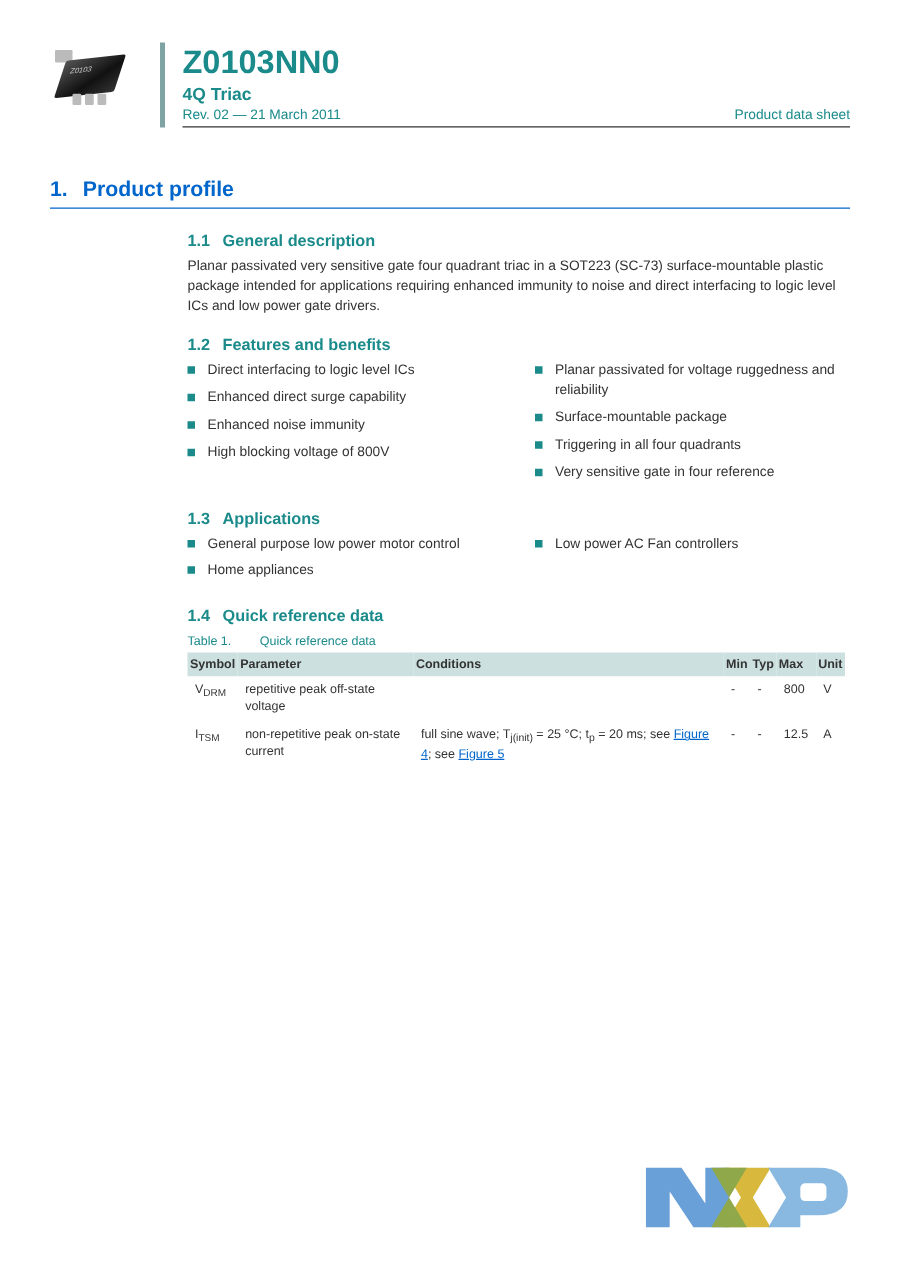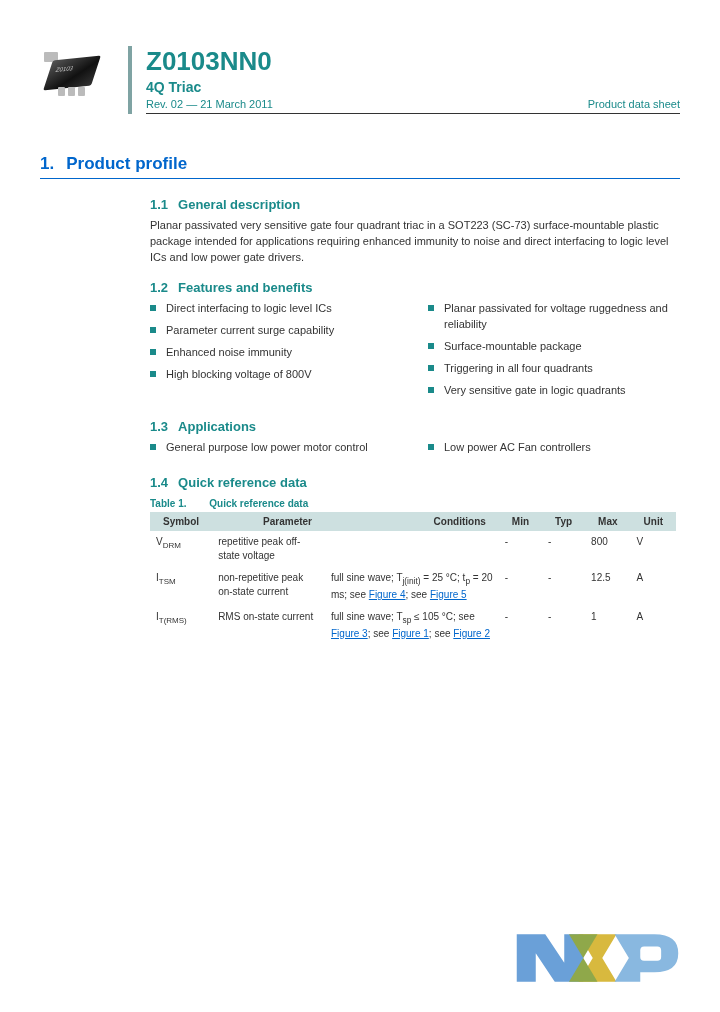--- a/index.html
+++ b/index.html
@@ -7,21 +7,21 @@
     width: 720px;
     height: 1012px;
     background: #fff;
     font-family: Arial, Helvetica, sans-serif;
     font-size: 11px;
     color: #333;
     position: relative;
     overflow: hidden;
   }
   .page { padding: 30px 40px 30px 40px; }
-  .header-row { display: flex; align-items: flex-start; gap: 18px; margin-bottom: 40px; margin-top: 16px; }
+  .header-row { display: flex; align-items: flex-start; gap: 18px; margin-bottom: 40px; margin-top: 4px; }
   .chip-img {
     width: 70px; height: 50px; position: relative; flex-shrink: 0; margin-top:6px;
   }
   .chip-body {
     position:absolute; left:8px; top:6px; width:48px; height:30px;
     background: linear-gradient(145deg,#555 0%,#111 60%,#333 100%);
     transform: skew(-18deg,-6deg);
     border-radius:2px;
   }
   .chip-tab { position:absolute; background:#bbb; width:9px; height:8px; border-radius:1px;}
@@ -40,25 +40,25 @@
   .h1-num { color:#0066cc; font-size:17px; font-weight:bold; }
   .h1-rule { border-bottom:1px solid #0066cc; margin-bottom:18px; }
   .content { margin-left: 110px; margin-right: 4px; }
   .h2-row { display:flex; gap:10px; margin:14px 0 6px 0; }
   .h2-num, .h2-txt { color:#1a8a8a; font-size:13px; font-weight:bold; }
   .body-text { font-size:11px; line-height:1.45; color:#333; margin-bottom:6px; }
   .two-col { display:flex; gap:30px; margin-top:6px;}
   .two-col ul { list-style:none; flex:1; }
   .two-col li { position:relative; padding-left:16px; font-size:11px; line-height:1.45; margin-bottom:6px;}
   .two-col li::before { content:""; position:absolute; left:0; top:4px; width:6px;height:6px;background:#1a8a8a;}
-  .tbl-caption { color:#1a8a8a; font-size:10px; font-weight:bold; margin:8px 0 3px 0;}
+  .tbl-caption { color:#1a8a8a; font-size:10px; font-weight:normal; margin:8px 0 3px 0;}
   .tbl-caption .cap-lbl{ margin-right:20px;}
   table { width:100%; border-collapse:collapse; font-size:10px;}
   thead tr { background:#cde0e0; }
-  th { text-align:right; padding:4px 13px; font-weight:bold; color:#333;}
+  th { text-align:left; padding:4px 2px; font-weight:bold; color:#333;}
   td { padding:4px 6px; vertical-align:top; line-height:1.4; color:#333;}
   tbody tr { border-bottom: none; }
   .sym sub{font-size:8px;}
   .figlink { color:#0066cc; text-decoration:underline; }
   .logo {
     position:absolute; right:18px; bottom:14px; width:190px; height:80px;
   }
   .logo svg { width:100%; height:100%; }
 </style>
 </head>
@@ -103,39 +103,40 @@
     </div>
     <p class="body-text">Planar passivated very sensitive gate four quadrant triac in a SOT223 (SC-73) surface-mountable plastic package intended for applications requiring enhanced immunity to noise and direct interfacing to logic level ICs and low power gate drivers.</p>
 
     <div class="h2-row">
       <span class="h2-num">1.2</span>
       <span class="h2-txt">Features and benefits</span>
     </div>
     <div class="two-col">
       <ul>
         <li>Direct interfacing to logic level ICs</li>
-        <li>Parameter current surge capability</li>
+        <li>Enhanced direct surge capability</li>
         <li>Enhanced noise immunity</li>
         <li>High blocking voltage of 800V</li>
       </ul>
       <ul>
         <li>Planar passivated for voltage ruggedness and reliability</li>
         <li>Surface-mountable package</li>
         <li>Triggering in all four quadrants</li>
-        <li>Very sensitive gate in logic quadrants</li>
+        <li>Very sensitive gate in four reference</li>
       </ul>
     </div>
 
     <div class="h2-row">
       <span class="h2-num">1.3</span>
       <span class="h2-txt">Applications</span>
     </div>
     <div class="two-col">
       <ul>
         <li>General purpose low power motor control</li>
+        <li>Home appliances</li>
       </ul>
       <ul>
         <li>Low power AC Fan controllers</li>
       </ul>
     </div>
 
     <div class="h2-row">
       <span class="h2-num">1.4</span>
       <span class="h2-txt">Quick reference data</span>
     </div>
@@ -167,29 +168,20 @@
           </tr>
           <tr>
             <td class="sym">I<sub>TSM</sub></td>
             <td>non-repetitive peak on-state current</td>
             <td>full sine wave; T<sub>j(init)</sub> = 25 °C; t<sub>p</sub> = 20 ms; see <span class="figlink">Figure 4</span>; see <span class="figlink">Figure 5</span></td>
             <td>-</td>
             <td>-</td>
             <td>12.5</td>
             <td>A</td>
           </tr>
-          <tr>
-            <td class="sym">I<sub>T(RMS)</sub></td>
-            <td>RMS on-state current</td>
-            <td>full sine wave; T<sub>sp</sub> ≤ 105 °C; see <span class="figlink">Figure 3</span>; see <span class="figlink">Figure 1</span>; see <span class="figlink">Figure 2</span></td>
-            <td>-</td>
-            <td>-</td>
-            <td>1</td>
-            <td>A</td>
-          </tr>
         </tbody>
     </table>
 
   </div>
 
 </div>
 
 <div class="logo">
   <svg viewBox="0 0 200 80">
     <g>

